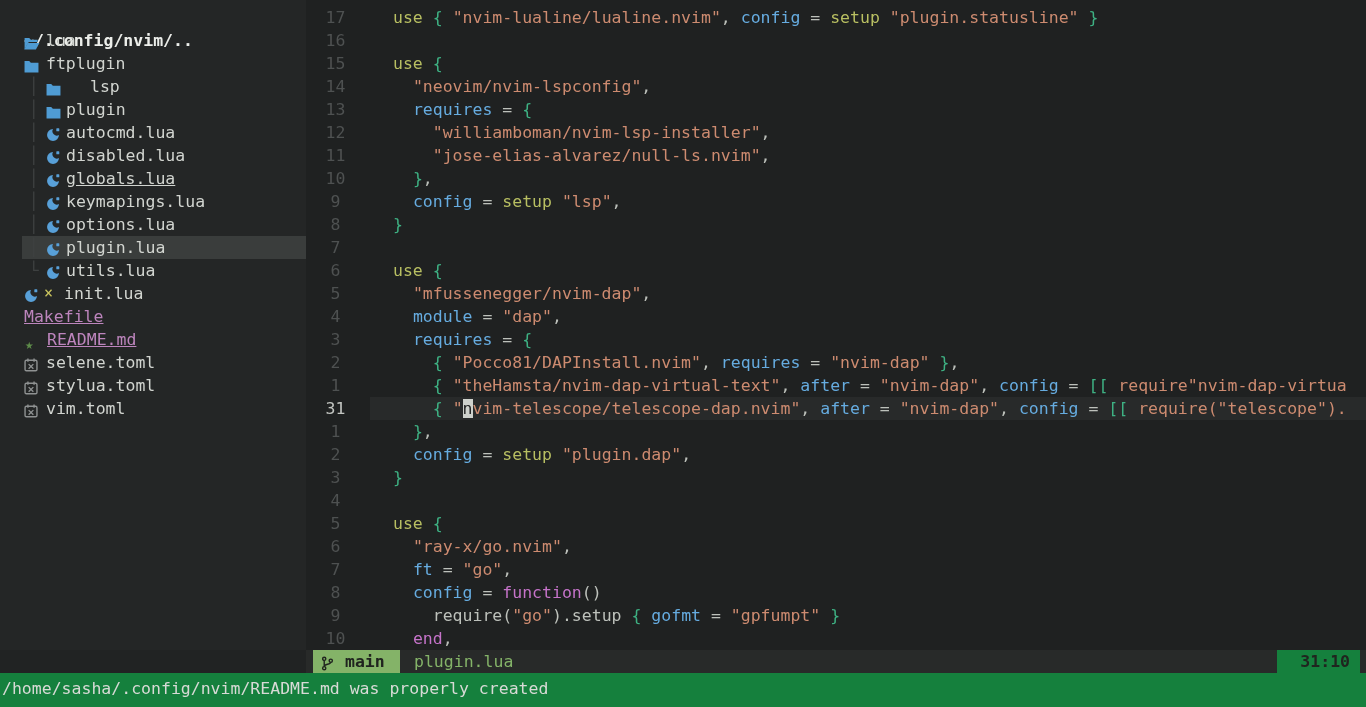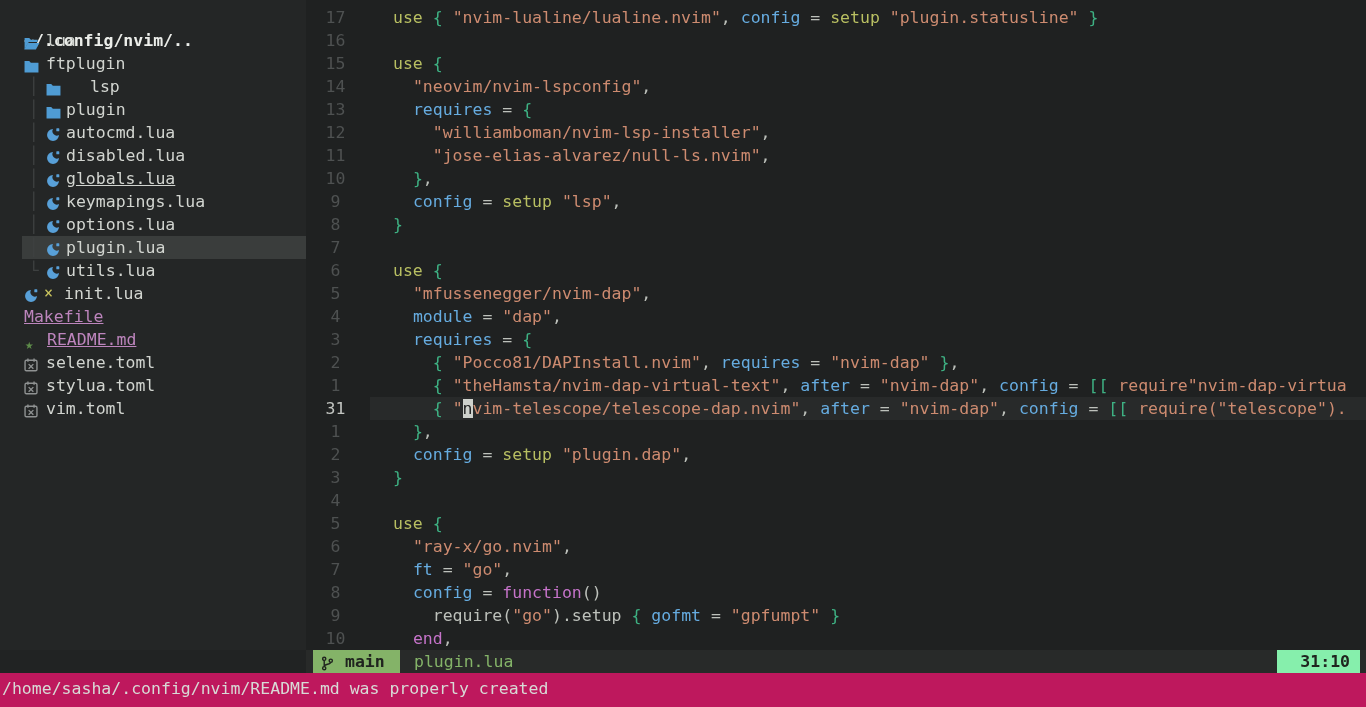--- a/index.html
+++ b/index.html
@@ -49,28 +49,28 @@
   #statusline .tree-part { position:absolute; left:0; top:0; width:306px; height:23px; background:#212323; }
   #branch-seg {
     position:absolute; left:313px; top:0; width:87px; height:23px;
     background:#84b368; color:#20241f; line-height:23px;
   }
   #branch-seg .bicon { position:absolute; left:7px; top:4px; }
   #branch-seg .btext { position:absolute; left:32px; font-weight:bold; }
   #file-label { position:absolute; left:414px; top:0; line-height:23px; color:#84b368; }
   #pos-seg {
     position:absolute; left:1277px; top:0; width:83px; height:23px;
-    background:#86efac; color:#20241f; line-height:23px; text-align:right; padding-right:10px;
+    background:#15803d; color:#20241f; line-height:23px; text-align:right; padding-right:10px;
     font-weight:bold;
   }
 
   
   #msgline {
     position:absolute; left:0; top:673px; width:1366px; height:34px;
-    background:#be185d; color:#d8dad6; padding:4px 0 0 2px; line-height:23px; white-space:pre;
+    background:#15803d; color:#d8dad6; padding:4px 0 0 2px; line-height:23px; white-space:pre;
   }
 </style>
 </head>
 <body>
 
 <div id="sidebar">
   <div id="tree">
     <div class="trow">
       <span class="root-label">~/.config/nvim/..</span>
     </div>

